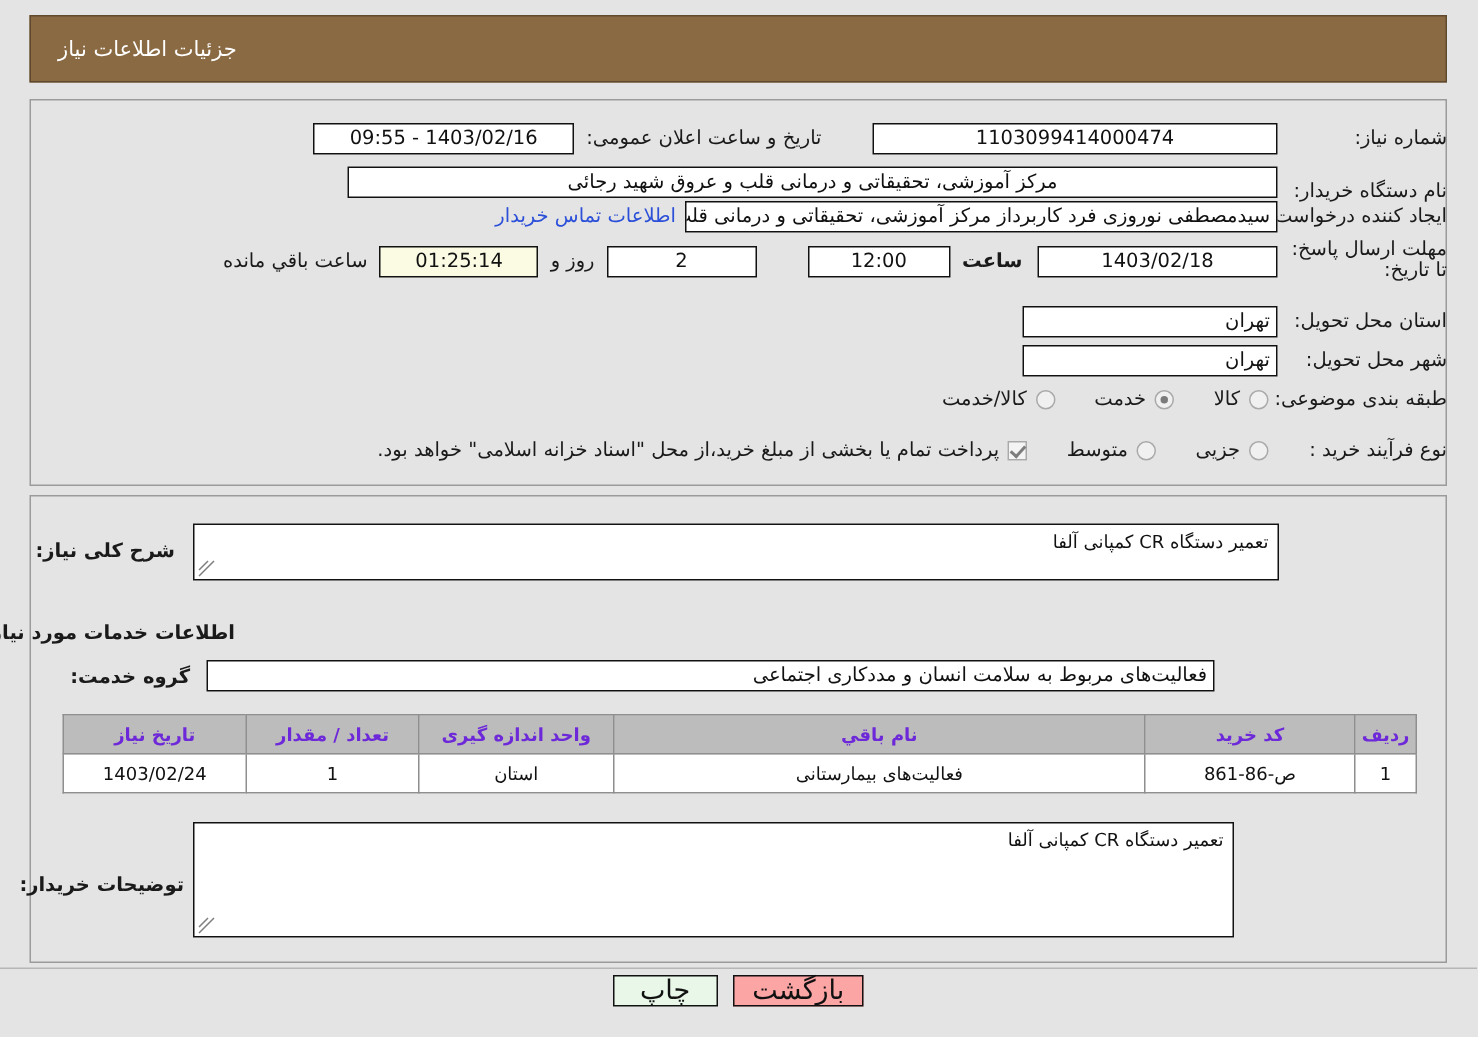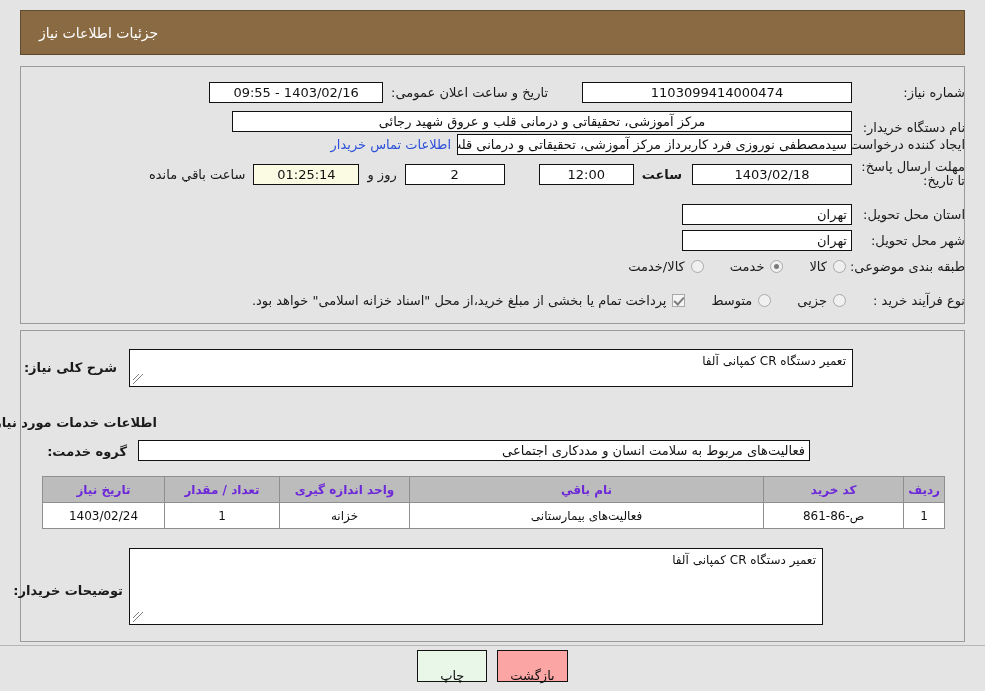--- a/index.html
+++ b/index.html
@@ -242,24 +242,24 @@
     display: flex;
     justify-content: center;
     gap: 10px;
     z-index: 4;
   }
   .btn {
     border: 1px solid #111111;
     height: 21px;
     min-width: 70px;
     line-height: 19px;
-    font-size: 13px;
+    font-size: 18px;
     color: #111111;
     text-align: center;
-    padding: 15px 12px;
+    padding: 0 12px;
     cursor: pointer;
     white-space: nowrap;
   }
   .btn-print  { background: #e8f7e8; }
   .btn-back   { background: #fca5a5; }
 </style>
 </head>
 <body>
 
 <div class="page">
@@ -373,21 +373,21 @@
           <th style="width:130px;">واحد اندازه گیری</th>
           <th style="width:115px;">تعداد / مقدار</th>
           <th style="width:122px;">تاریخ نیاز</th>
         </tr>
       </thead>
       <tbody>
         <tr>
           <td>1</td>
           <td>ص-86-861</td>
           <td>فعالیت‌های بیمارستانی</td>
-          <td>خزانه</td>
+          <td>استان</td>
           <td>1</td>
           <td>1403/02/24</td>
         </tr>
       </tbody>
     </table>
   </div>
 
   <div class="sec-head" style="right:862px; top:583px;">توضیحات خریدار:</div>
   <div class="ta-wrap" style="right:162px; top:548px;">
     <div class="ta" style="width:694px; height:77px;">

